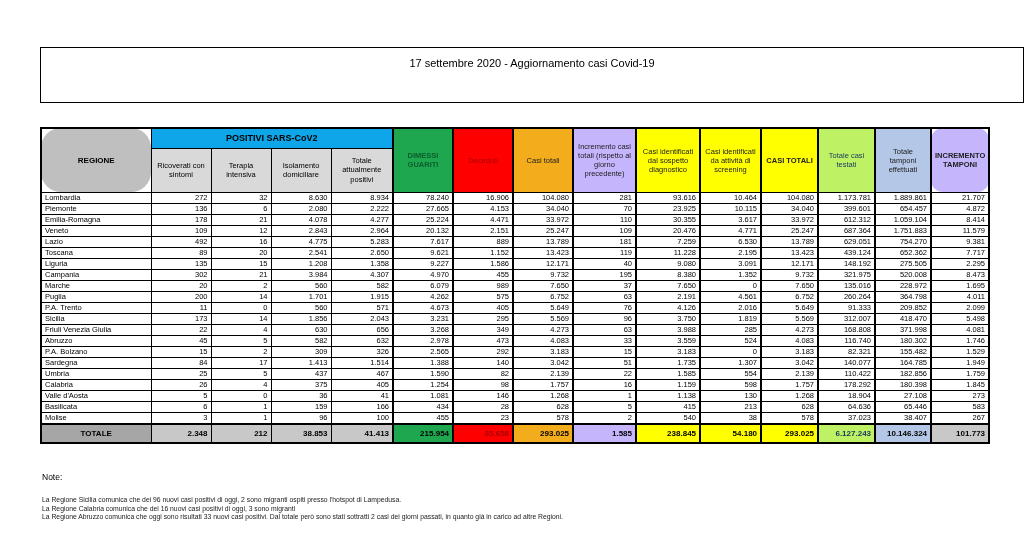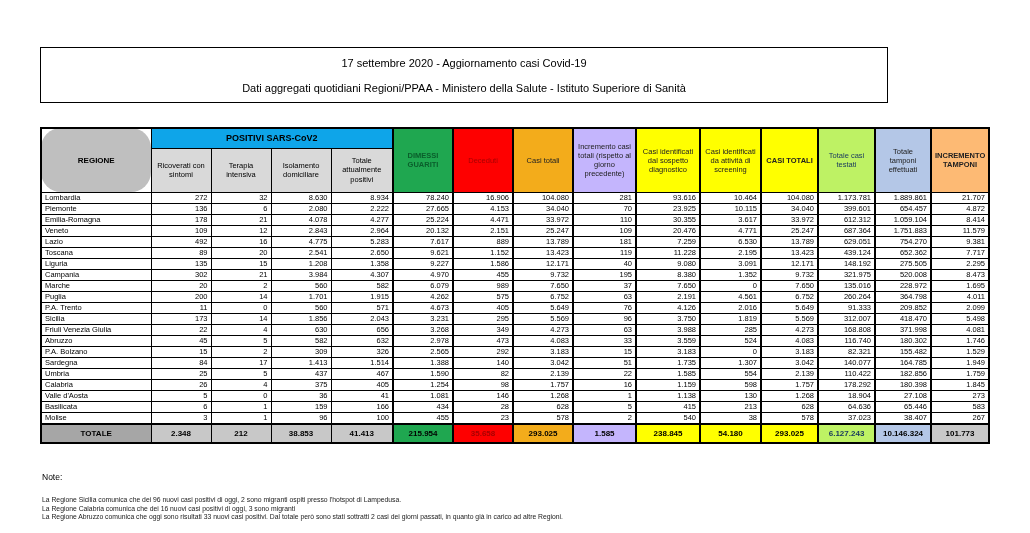--- a/index.html
+++ b/index.html
@@ -8,21 +8,21 @@
     width: 1030px; height: 533px;
     background: #ffffff;
     font-family: "Liberation Sans", sans-serif;
     color: #000;
     position: relative;
     overflow: hidden;
   }
 
   
   .header-box {
-    position: absolute; left: 40px; top: 47px; width: 848px; height: 56px;
+    position: absolute; left: 40px; top: 47px; width: 984px; height: 56px;
     border: 1px solid #000;
     text-align: center;
     font-size: 11px;
     padding-top: 9px;
   }
   .header-box .line { line-height: 13px; }
   .header-box .line + .line { margin-top: 12px; }
 
   
   .table-wrap { position: absolute; left: 40px; top: 127px; }
@@ -47,55 +47,54 @@
   .h-col { font-size: 7.5px; text-align: center; font-weight: normal; line-height: 1.2; }
   .bold { font-weight: bold; }
 
   .bg-green  { background: #1FA750; color: #0A5E2B; }
   .bg-red    { background: #FE0000; color: #A80000; }
   .bg-or1    { background: #F3AC1B; color: #222; }
   .bg-or2    { background: #c4b5fd; color: #222; }
   .bg-yel    { background: #FFFF00; color: #222; }
   .bg-blue   { background: #bef264; color: #17375E; }
   .bg-lblue  { background: #B4C7E7; color: #222; }
-  .bg-lgray  { background: #fdba74; color: #222; }
+  .bg-lgray  { background: #c4b5fd; color: #222; border-radius: 12px; }
 
   
   tbody td { height: 11px; font-size: 7.5px; line-height: 10px; background: #fff; }
   td.region-cell { text-align: left; }
   td.num { text-align: right; }
 
   
   .c4, .h4, .t4 { border-left: 2px solid #000; }
   .c5, .h5, .t5 { border-left: 2px solid #000; }
   .c6, .h6, .t6 { border-left: 2px solid #000; }
   .c7, .h7, .t7 { border-left: 2px solid #000; }
   .c8, .h8, .t8 { border-left: 2px solid #000; }
   .c9, .h9, .t9 { border-left: 2px solid #000; }
   .c10, .h10, .t10 { border-left: 2px solid #000; }
   .c11, .h11, .t11 { border-left: 2px solid #000; }
   .c12, .h12, .t12 { border-left: 2px solid #000; }
   .c13, .h13, .t13 { border-left: 2px solid #000; }
 
   
-  tfoot td { height: 19px; font-size: 8px; font-weight: bold; text-align: center; border-top: 2px solid #000; }
+  tfoot td { height: 19px; font-size: 8px; font-weight: bold; text-align: right; border-top: 2px solid #000; }
   td.total-label { background: #A6A6A6; text-align: center; }
   td.total-gray  { background: #C8C8C8; }
 
   
   .notes { position: absolute; left: 42px; top: 472px; }
   .notes-title { font-size: 8.5px; margin-bottom: 14px; }
   .notes .note-lines div { font-size: 6.8px; line-height: 8.6px; color: #1a1a1a; }
 </style>
 </head>
 <body>
 
 <div class="header-box">
   <div class="line">17 settembre 2020 - Aggiornamento casi Covid-19</div>
-  <div class="line">Dati aggregati quotidiani Regioni/PPAA - Ministero della Salute - Istituto Superiore di Sanità</div>
 </div>
 
 <div class="table-wrap">
   <table>
     <colgroup>
       <col style="width:110px">
         <col style="width:60px">
         <col style="width:60px">
         <col style="width:60px">
         <col style="width:62px">

